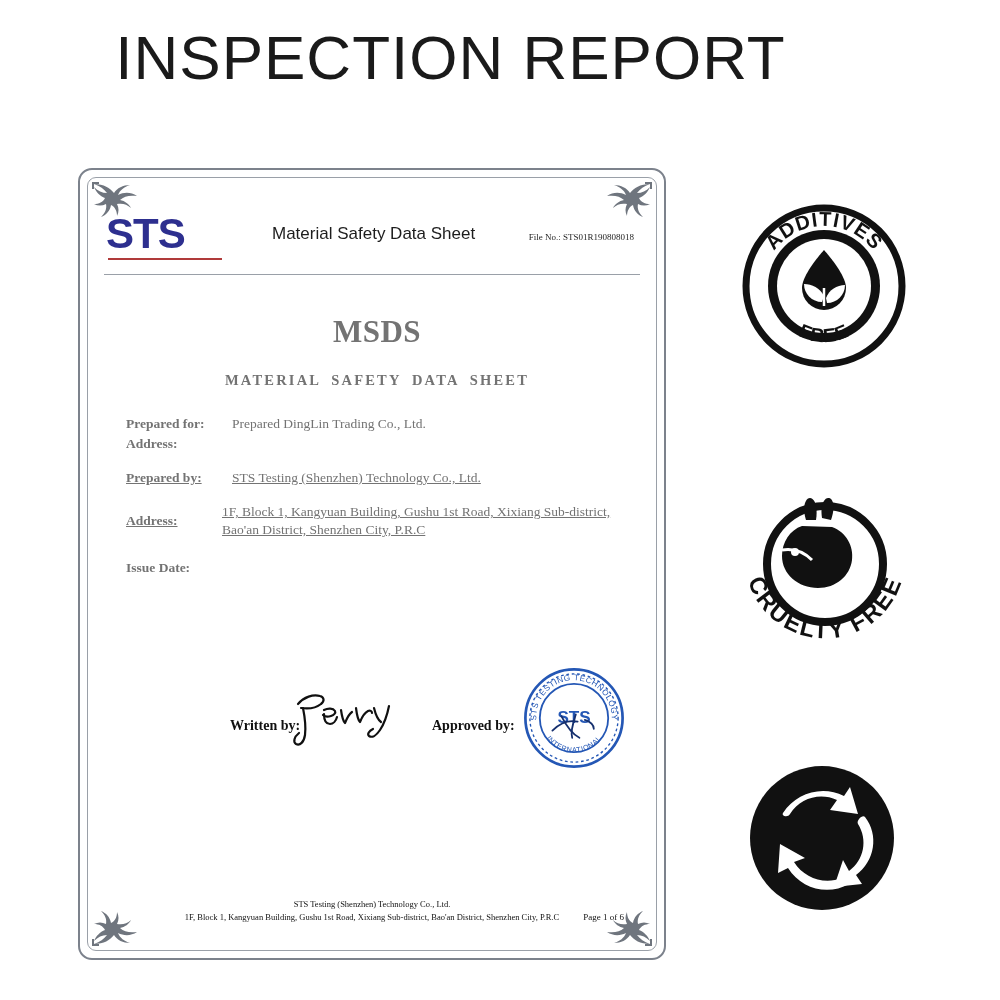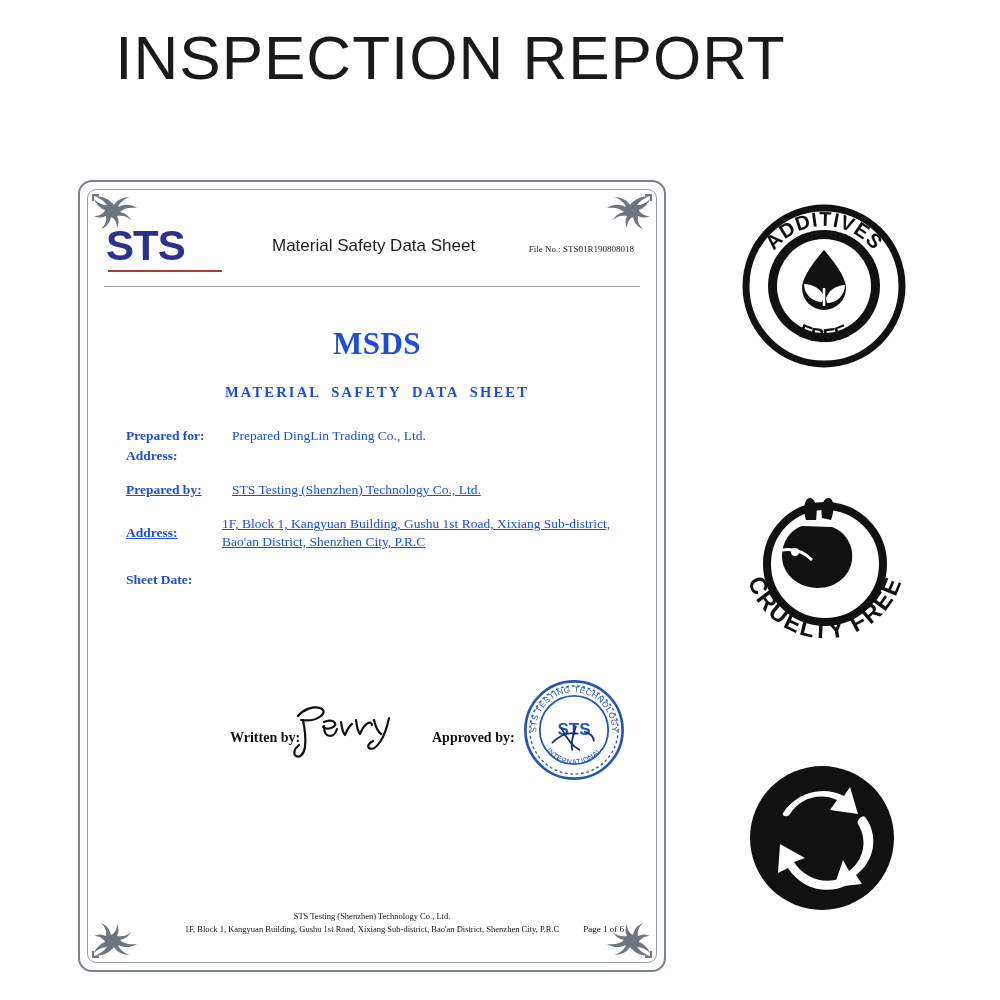--- a/index.html
+++ b/index.html
@@ -26,21 +26,21 @@
     font-size: 62px;
     font-weight: 400;
     letter-spacing: 1px;
     color: #1a1a1a;
   }
 
   
   .certificate {
     position: absolute;
     left: 78px;
-    top: 180px;
+    top: 168px;
     width: 588px;
     height: 792px;
     background: #fff;
     border: 2px solid #7c828c;
     border-radius: 14px;
     box-sizing: border-box;
     padding-left: 35px;
   }
   .cert-inner {
     position: absolute;
@@ -117,21 +117,21 @@
     background: #9aa0a8;
   }
 
   
   .doc-body {
     position: absolute;
     left: 46px;
     right: 36px;
     top: 126px;
     font-family: "Liberation Serif", serif;
-    color: #1d4ed8;
+    color: #737373;
   }
   .doc-main-title {
     text-align: center;
     font-size: 31px;
     font-weight: bold;
     letter-spacing: 0.5px;
     margin: 18px 0 0 0;
   }
   .doc-sub-title {
     text-align: center;
@@ -307,21 +307,21 @@
 
     <div class="field-block gap-sm">
       <div class="field-row">
         <div class="field-label lbl-w2">Address:</div>
         <div class="field-value indent-addr">1F, Block 1, Kangyuan Building, Gushu 1st Road, Xixiang Sub-district, Bao'an District, Shenzhen City, P.R.C</div>
       </div>
     </div>
 
     <div class="field-block gap-md">
       <div class="field-row">
-        <div class="field-label">Sheet Date:</div>
+        <div class="field-label">Issue Date:</div>
       </div>
     </div>
   </div>
 
   <div class="sign-area">
     <div class="sign-group written-by">
       <span class="sign-label">Written by:</span>
     </div>
 
     <div class="signature-jerry">

